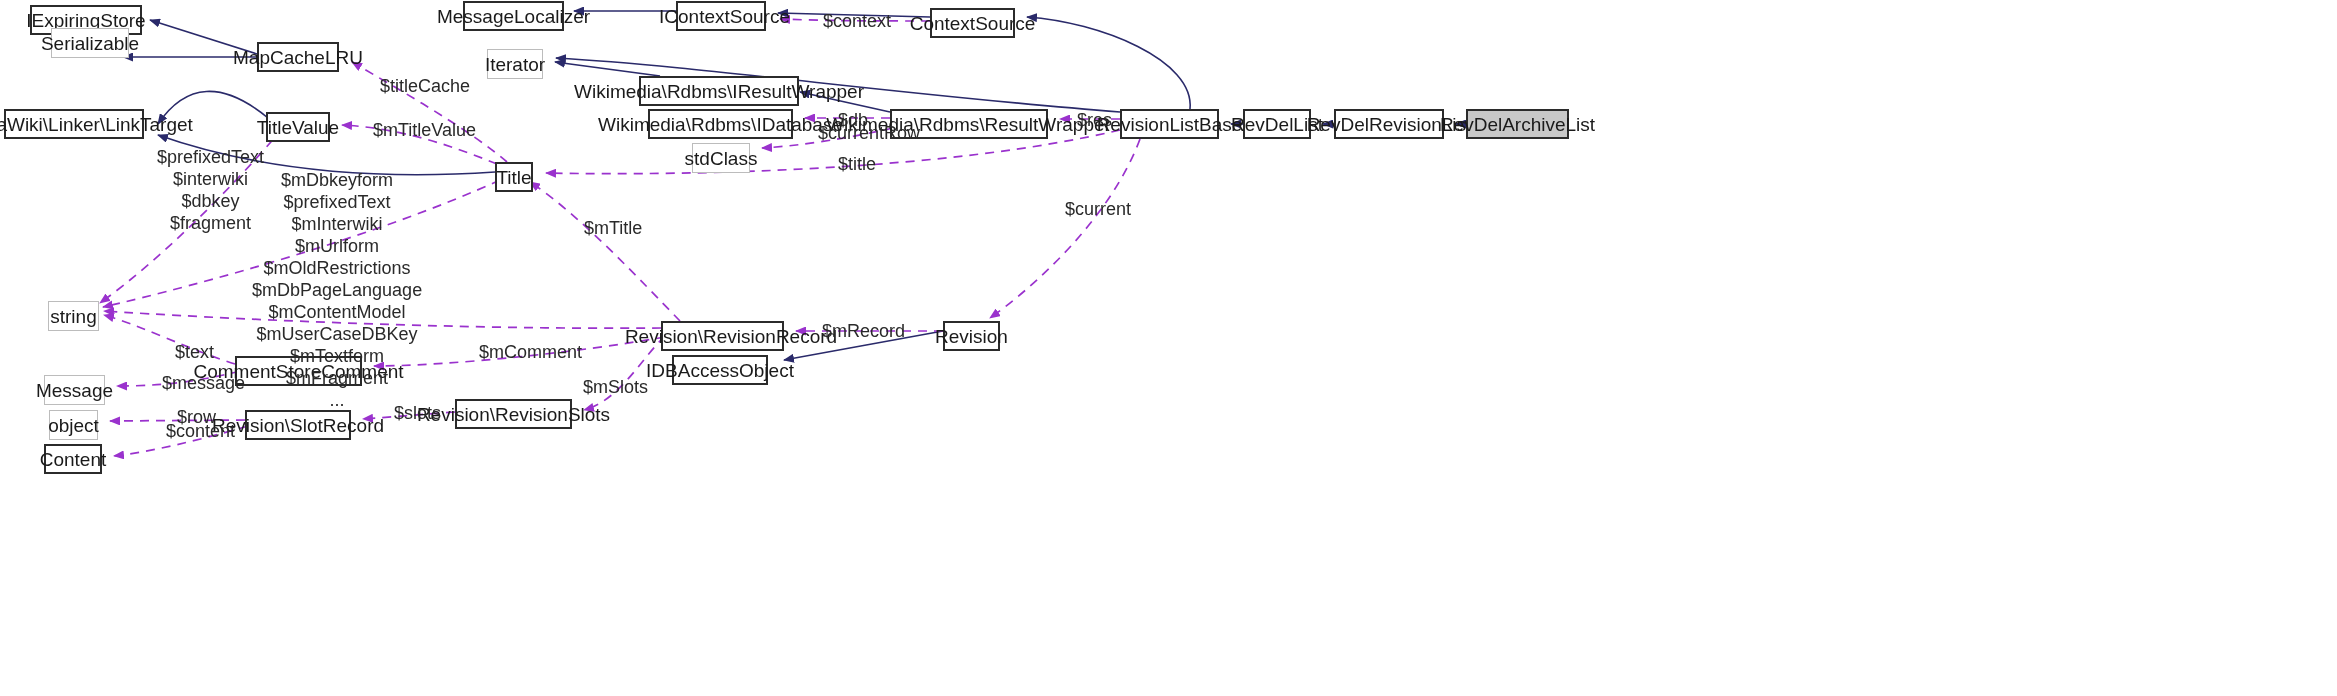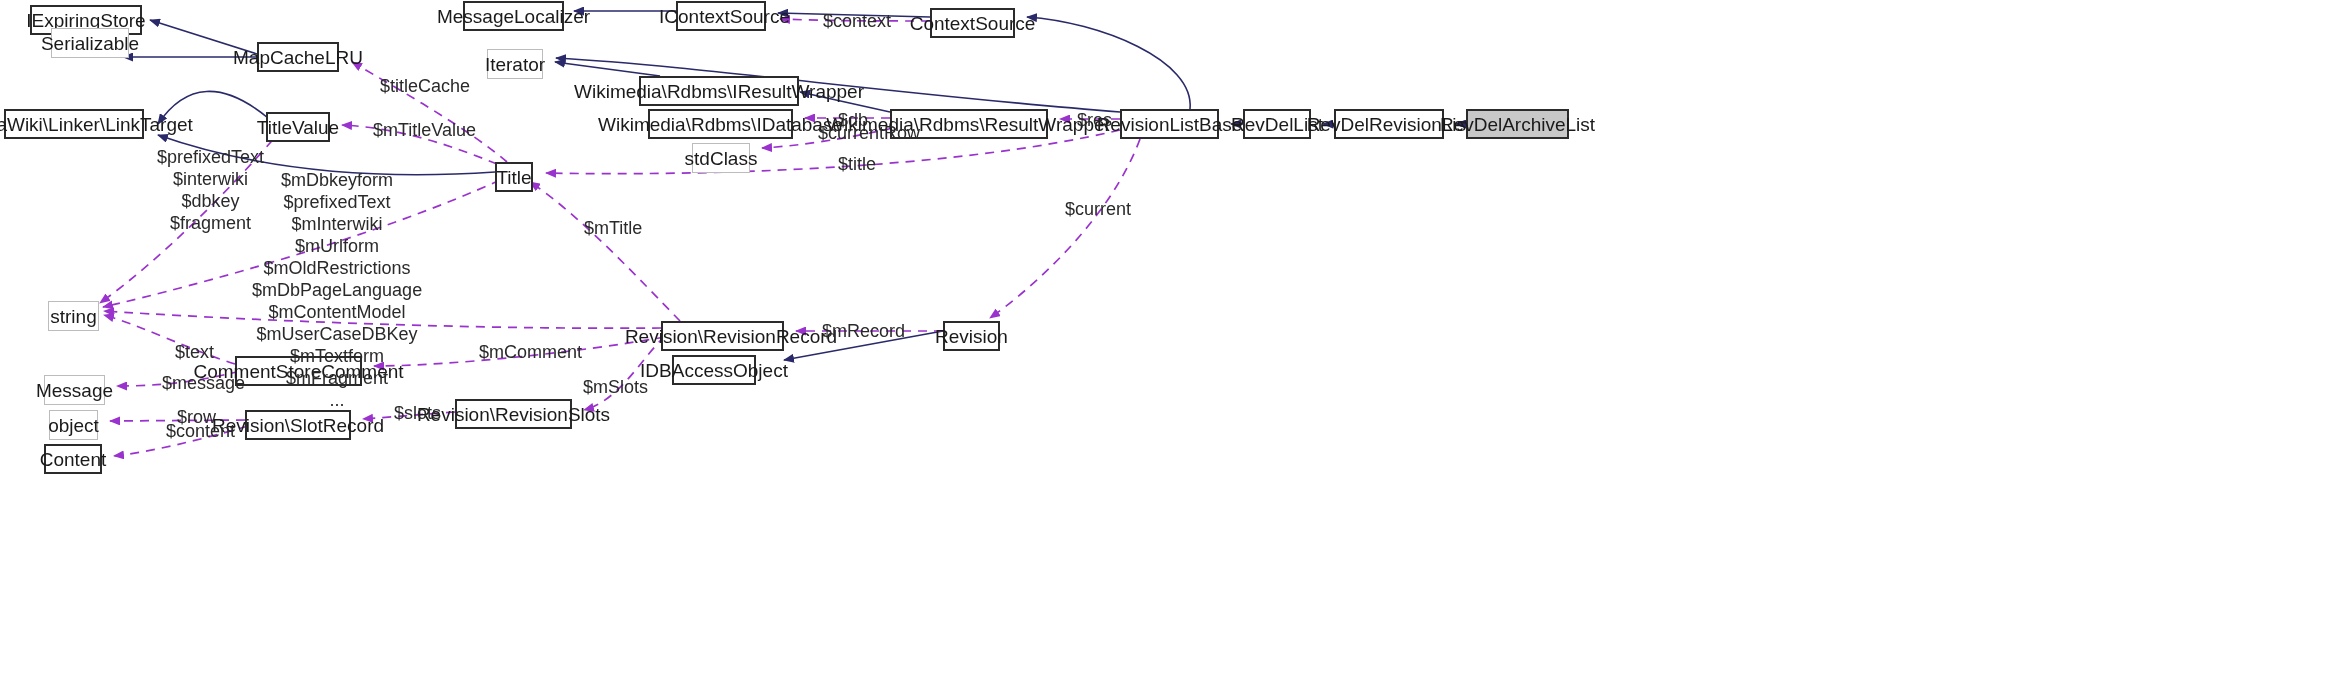--- a/index.html
+++ b/index.html
@@ -221,21 +221,21 @@
     </div>
   <div class="node bold" style="left:245px; top:410px; width:106px;">
       <span>Revision\SlotRecord</span>
     </div>
   <div class="node bold" style="left:455px; top:399px; width:117px;">
       <span>Revision\RevisionSlots</span>
     </div>
   <div class="node bold" style="left:661px; top:321px; width:123px;padding-left:26px;">
       <span>Revision\RevisionRecord</span>
     </div>
-  <div class="node bold" style="left:672px; top:355px; width:84px;">
+  <div class="node bold" style="left:672px; top:355px; width:96px;">
       <span>IDBAccessObject</span>
     </div>
   <div class="node bold" style="left:943px; top:321px; width:57px;">
       <span>Revision</span>
     </div>
 
   <div class="edge-label" style="left:380px; top:76px;">$titleCache</div>
   <div class="edge-label" style="left:373px; top:120px;">$mTitleValue</div>
   <div class="edge-label" style="left:157px; top:147px;">$prefixedText
 $interwiki

